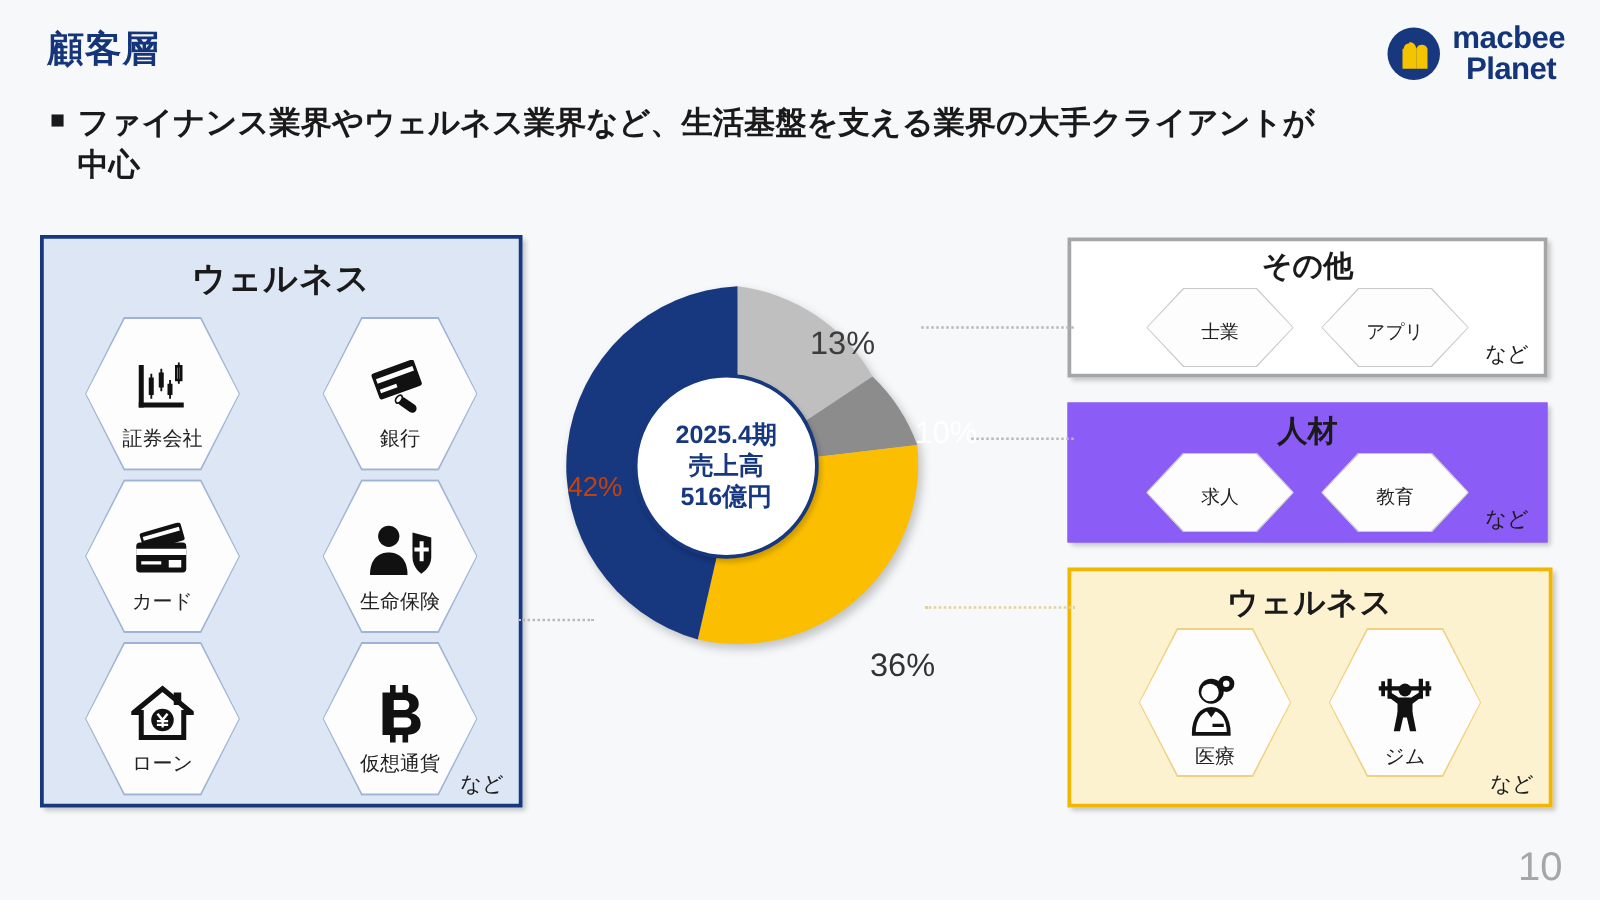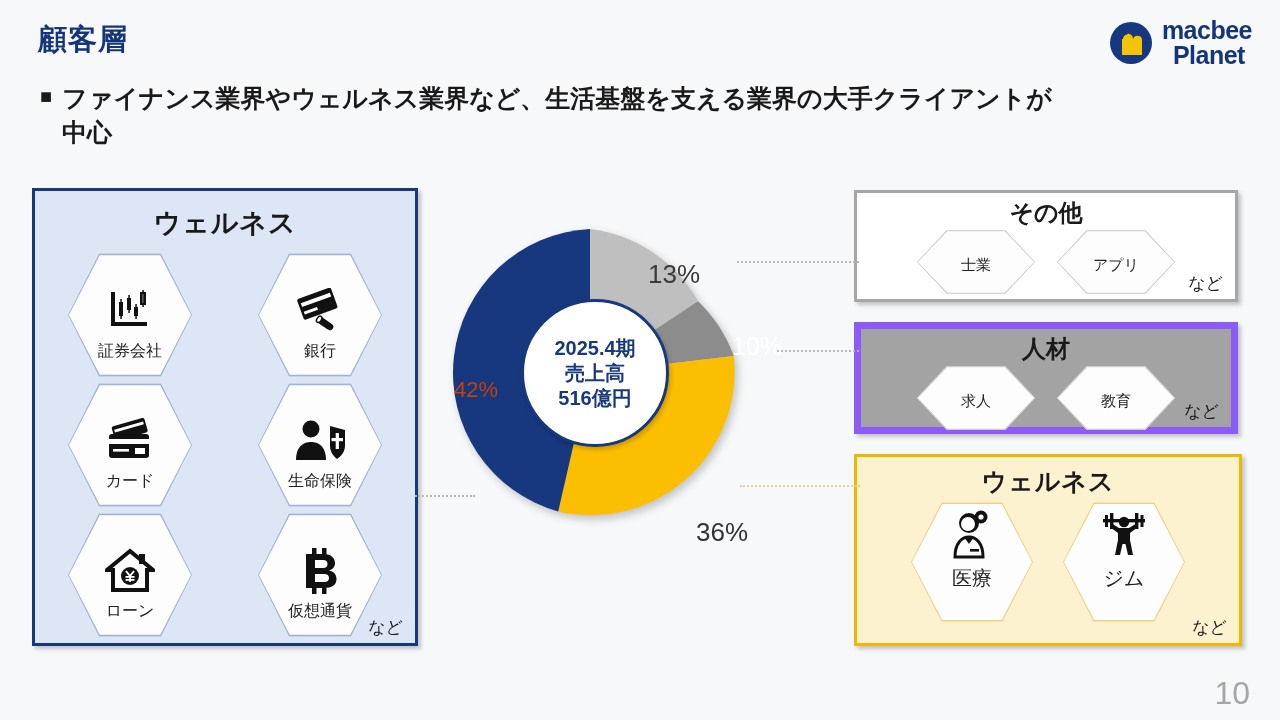--- a/index.html
+++ b/index.html
@@ -98,53 +98,53 @@
     font-size: 17px; color: #1a1a1a;
   }
 
   
   #other-panel {
     left: 854px; top: 190px; width: 384px; height: 112px;
     background: #ffffff; border: 3px solid #a6a6a6;
   }
   #hr-panel {
     left: 854px; top: 322px; width: 384px; height: 112px;
-    background: #a3a3a3; border: 7px solid #8b5cf6;
+    background: #8b5cf6; border: 3px solid #8b5cf6;
   }
   #wellness-panel {
     left: 854px; top: 454px; width: 388px; height: 192px;
     background: #fdf2cf; border: 3px solid #f1b600;
   }
   #other-panel .panel-title,
   #hr-panel .panel-title { font-size: 24px; margin-top: 4px; }
   #wellness-panel .panel-title { font-size: 25px; margin-top: 8px; letter-spacing: 1px; }
 
   .hex-row {
     display: flex; justify-content: center; gap: 22px; margin-top: 0px;
   }
   .hex.small { width: 118px; height: 66px; }
   .hex.small .hex-label { font-size: 15px; margin-bottom: 20px; }
 
   .hex.big { width: 122px; height: 124px; }
-  .hex.big .hex-label { font-size: 20px; margin-bottom: 32px; }
+  .hex.big .hex-label { font-size: 16px; margin-bottom: 8px; }
   #wellness-panel .hex-row { gap: 30px; margin-top: 2px; }
 
   
   #donut-wrap { position: absolute; left: 445px; top: 228px; width: 290px; height: 290px; }
   #donut { width: 290px; height: 290px; display: block; filter: drop-shadow(3px 4px 4px rgba(0,0,0,0.22)); }
   .pielabel {
     position: absolute; font-weight: normal; white-space: nowrap;
   }
   #lbl-13 { left: 203px; top: 31px; font-size: 26px; color: #3c3c3c; }
   #lbl-10 { left: 287px; top: 104px; font-size: 25px; color: #ffffff; }
   #lbl-36 { left: 251px; top: 289px; font-size: 26px; color: #333333; }
   #lbl-42 { left: 9px;  top: 149px; font-size: 22px; color: #c2410c; }
 
   #donut-center {
-    position: absolute; left: 76px; top: 71px; width: 148px; height: 148px;
+    position: absolute; left: 62px; top: 71px; width: 148px; height: 148px;
     border-radius: 50%; background: #ffffff; border: 3px solid #17377e;
     display: flex; flex-direction: column;
     align-items: center; justify-content: center;
     box-shadow: 2px 3px 4px rgba(0,0,0,0.18);
   }
   #donut-center div {
     font-size: 20px; font-weight: bold; color: #17377e; line-height: 1.25;
   }
 
   

